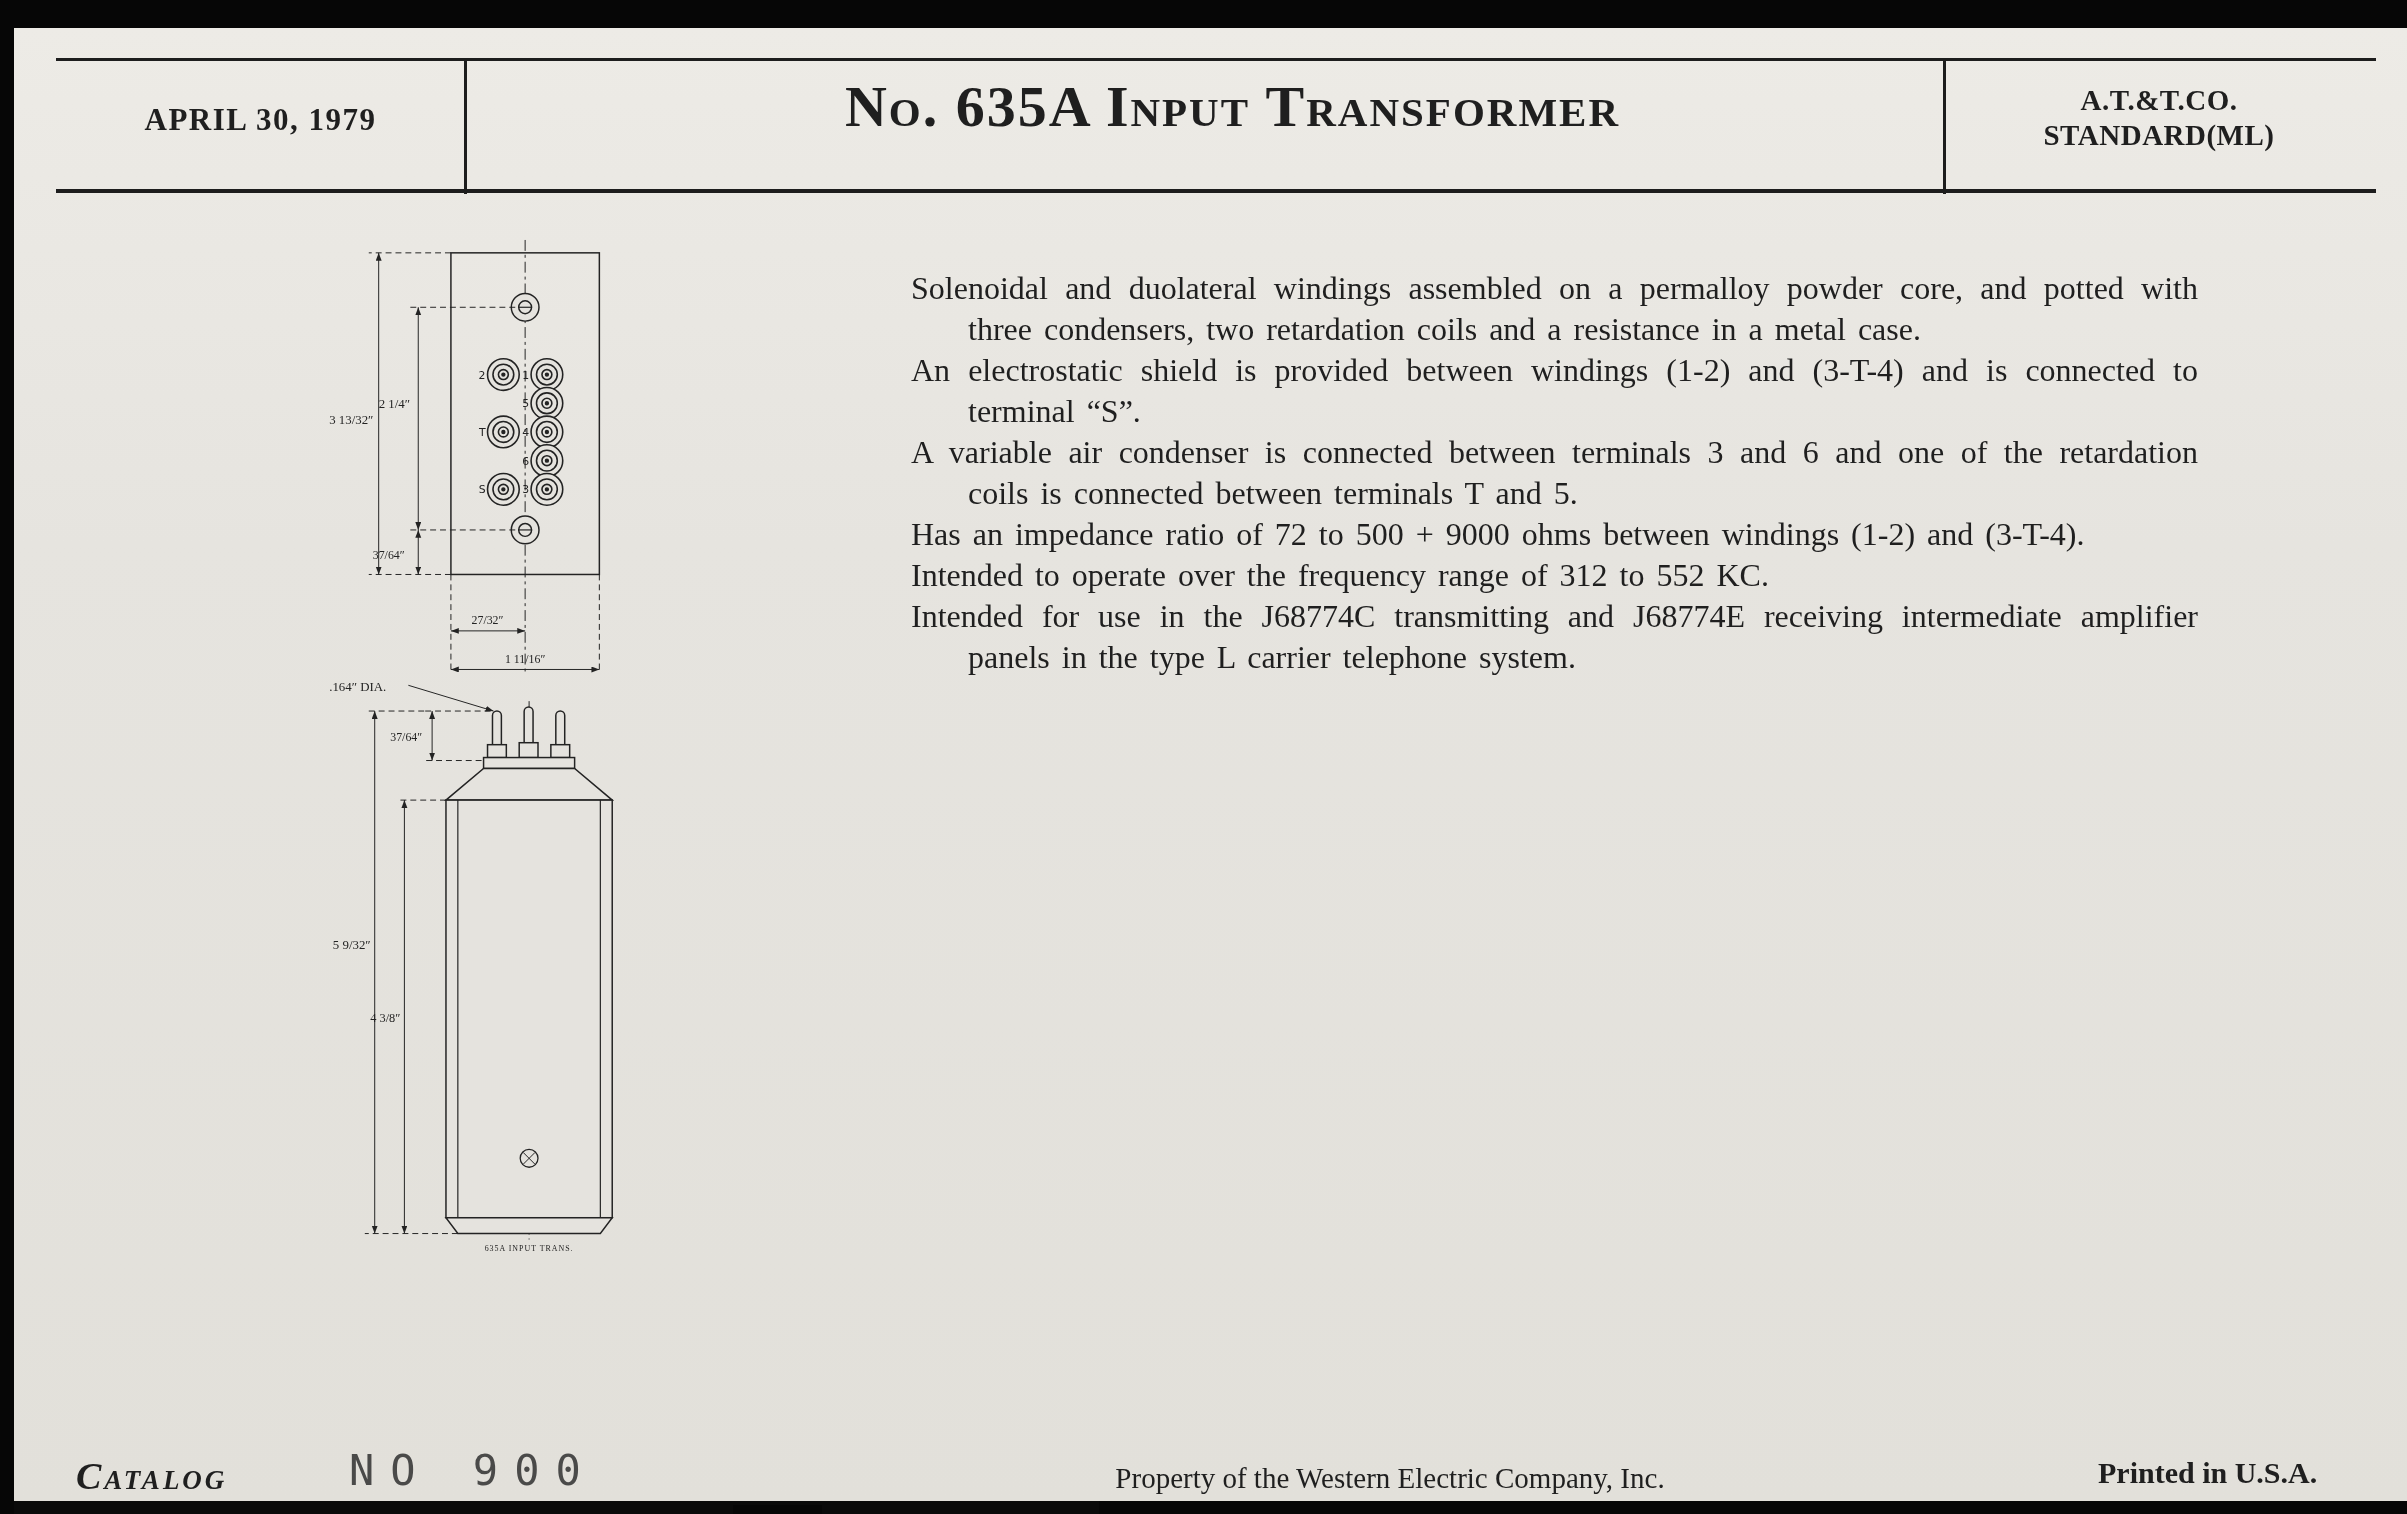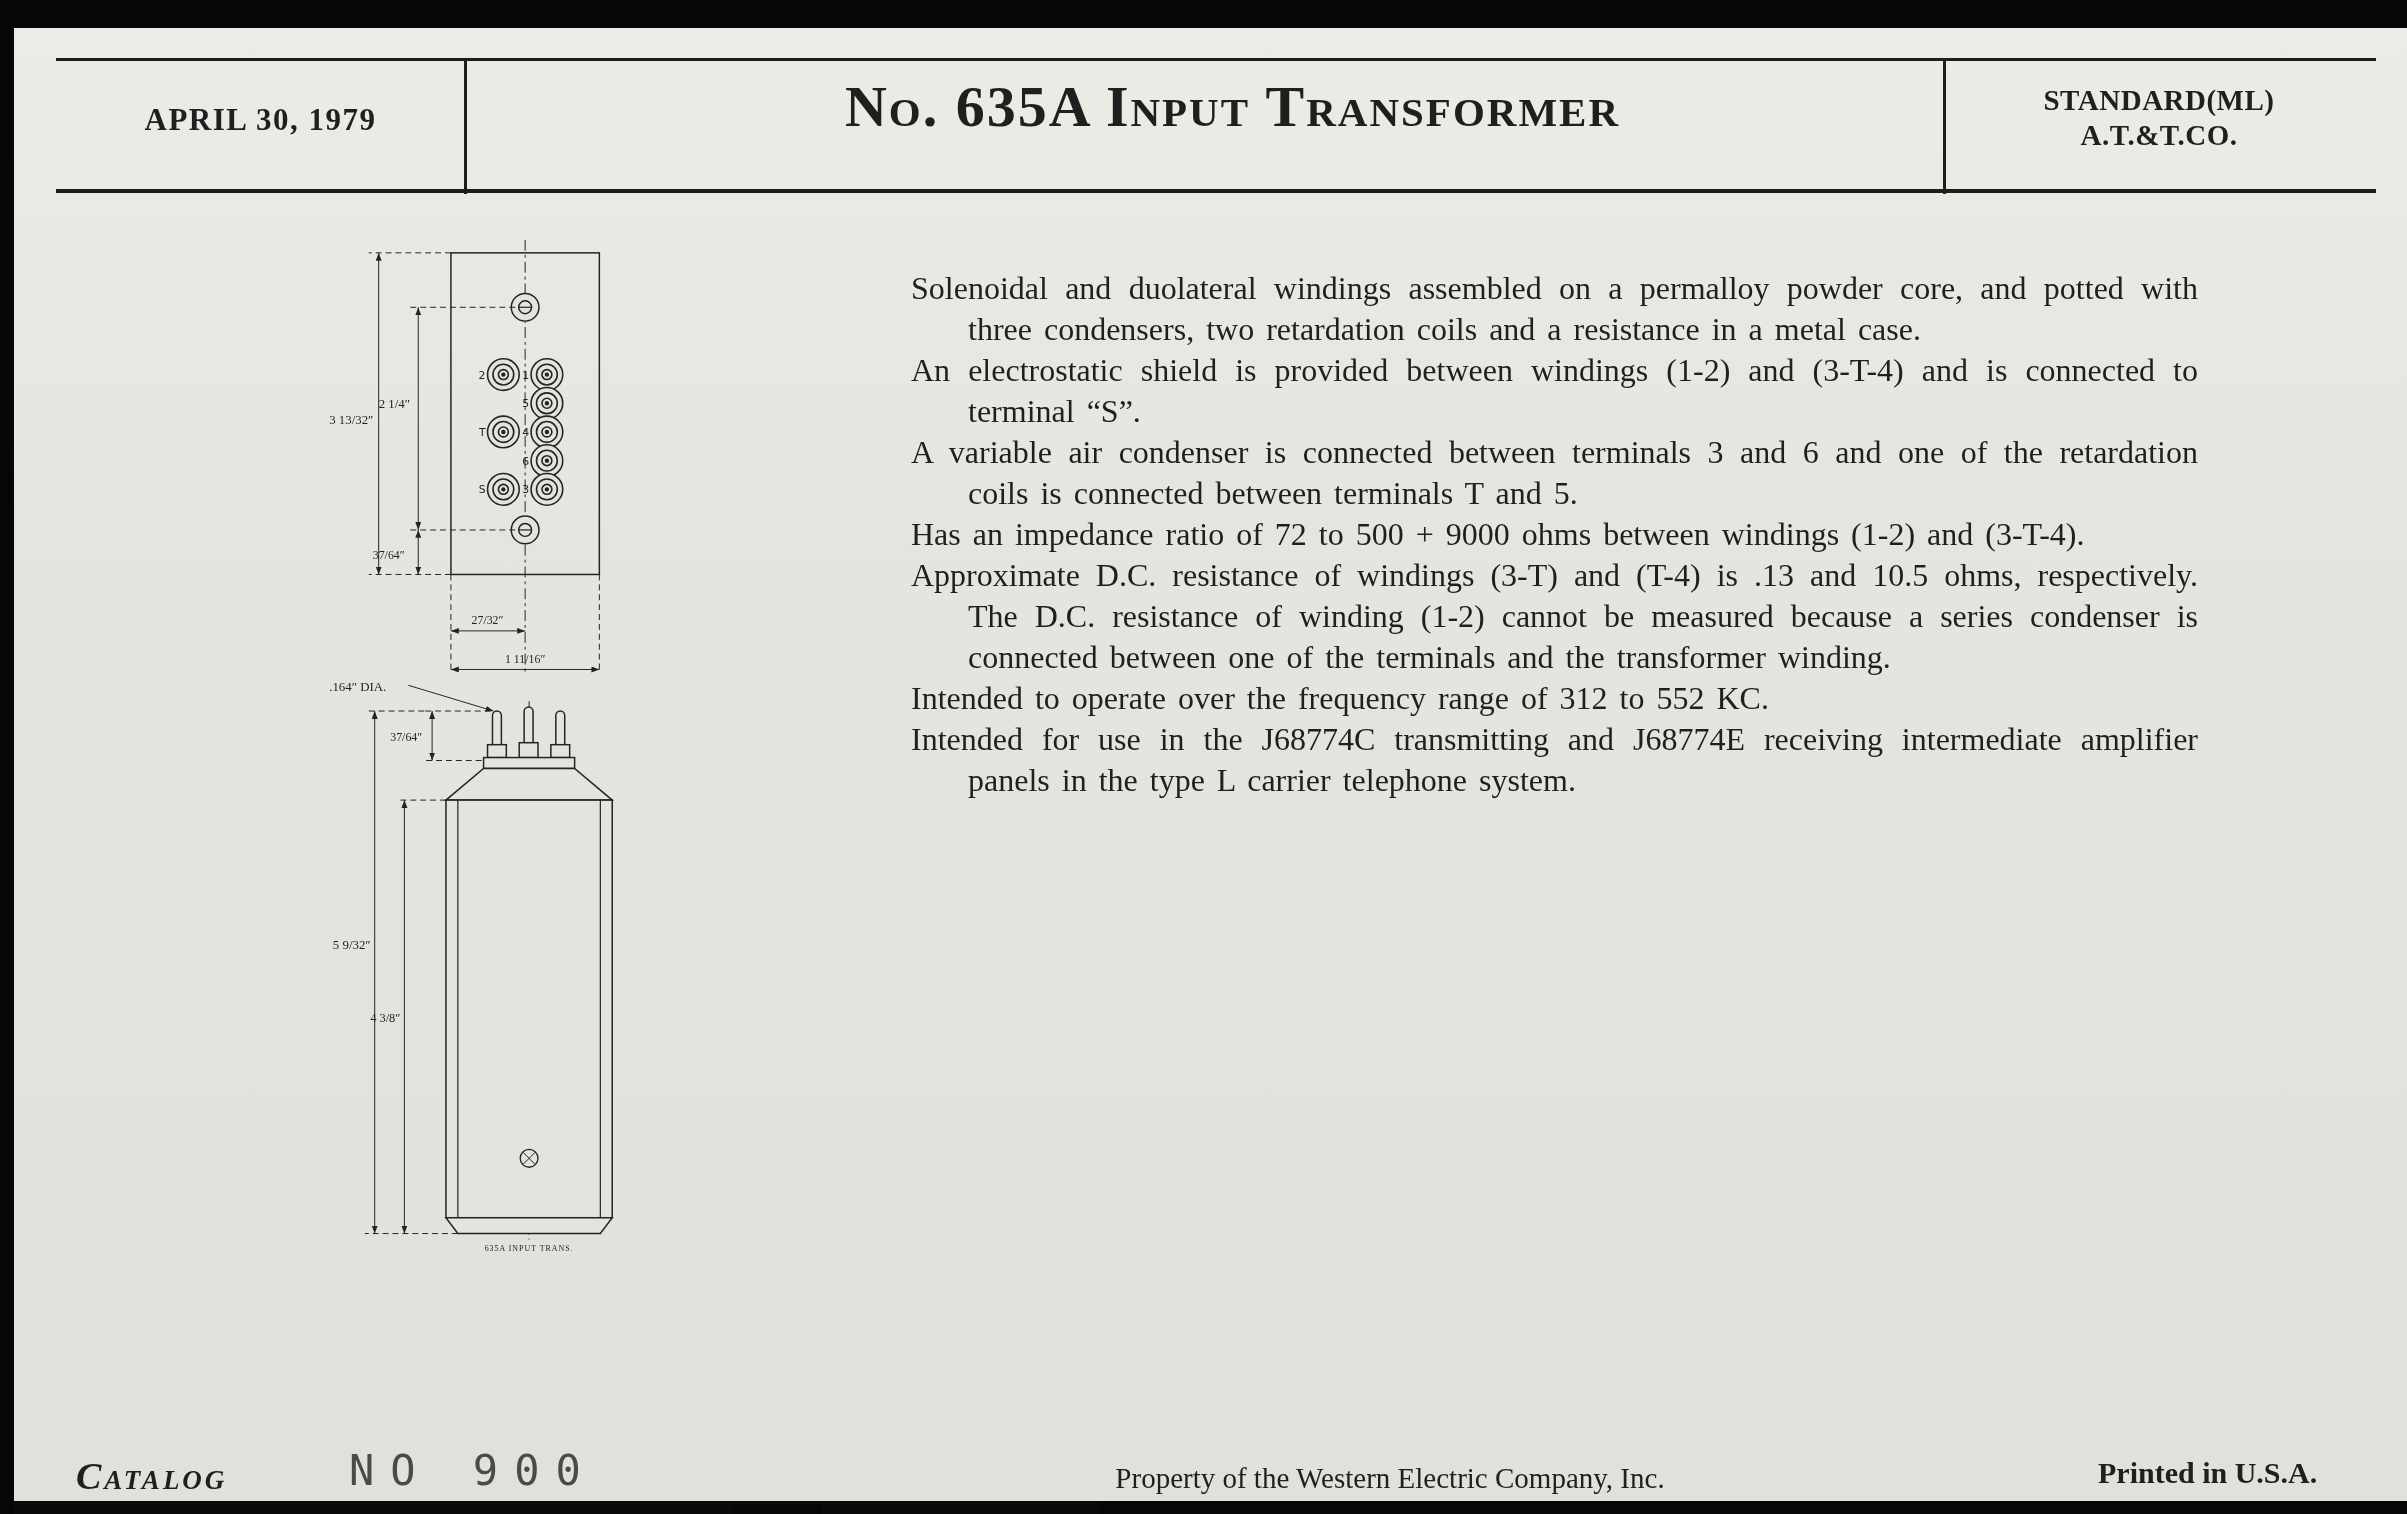--- a/index.html
+++ b/index.html
@@ -76,30 +76,29 @@
 <div class="paper">
 
   <div class="rule rule-top"></div>
   <div class="rule rule-bottom"></div>
   <div class="rule hdiv1"></div>
   <div class="rule hdiv2"></div>
 
   <div class="header-date">APRIL 30, 1979</div>
   <div class="header-title">No. 635A Input Transformer</div>
   <div class="header-org">
+    <div>A.T.&amp;T.CO.</div>
     <div>STANDARD(ML)</div>
-    <div>A.T.&amp;T.CO.</div>
   </div>
 
   <section class="specs">
     <p>Solenoidal and duolateral windings assembled on a permalloy powder core, and potted with three condensers, two retardation coils and a resistance in a metal case.</p>
     <p>An electrostatic shield is provided between windings (1-2) and (3-T-4) and is connected to terminal “S”.</p>
     <p>A variable air condenser is connected between terminals 3 and 6 and one of the retardation coils is connected between terminals T and 5.</p>
     <p>Has an impedance ratio of 72 to 500 + 9000 ohms between windings (1-2) and (3-T-4).</p>
-    <p>Approximate D.C. resistance of windings (3-T) and (T-4) is .13 and 10.5 ohms, respectively.  The D.C. resistance of winding (1-2) cannot be measured because a series condenser is connected between one of the terminals and the transformer winding.</p>
     <p>Intended to operate over the frequency range of 312 to 552 KC.</p>
     <p>Intended for use in the J68774C transmitting and J68774E receiving intermediate amplifier panels in the type L carrier telephone system.</p>
   </section>
 
   <svg class="drawing" viewBox="0 0 330 1060" xmlns="http://www.w3.org/2000/svg">
     <defs>
       <marker id="mE" orient="auto" markerWidth="9" markerHeight="7" refX="8" refY="3">
         <path d="M0,0L8,3L0,6Z" fill="#232323"></path>
       </marker>
       <marker id="mS" orient="auto-start-reverse" markerWidth="9" markerHeight="7" refX="8" refY="3">

